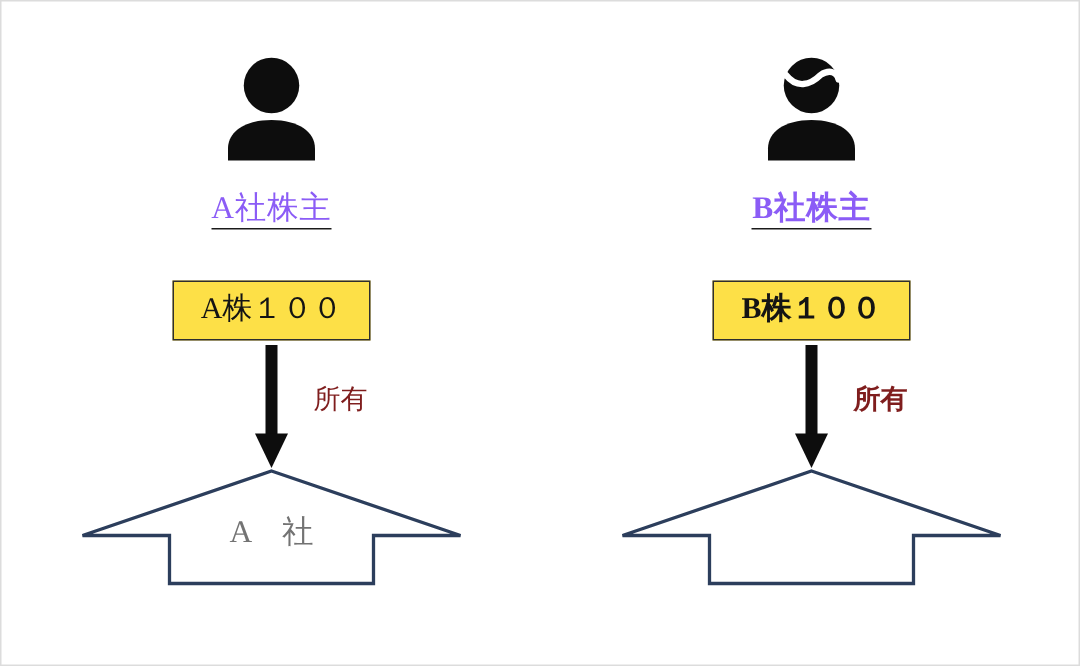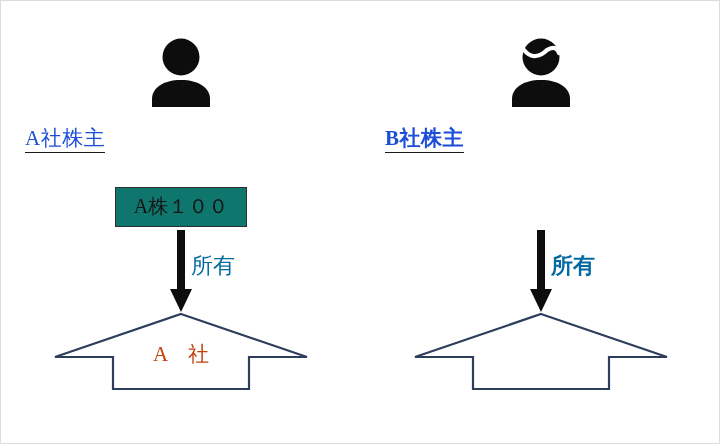--- a/index.html
+++ b/index.html
@@ -40,44 +40,43 @@
     height: 72px;
   }
   .person svg { display: block; width: 76px; height: 72px; }
 
   
   .holder-label {
     position: absolute;
     top: 124px;
     left: 0;
     width: 100%;
-    text-align: left;
+    text-align: center;
     font-size: 21px;
     line-height: 26px;
-    color: #1d4ed8;
+    color: #8b5cf6;
     letter-spacing: 0.5px;
     white-space: nowrap;
-    margin-left: 24px;
   }
   .holder-label .ul {
     border-bottom: 1.4px solid #1a1a1a;
     padding-bottom: 2px;
   }
 
   
   .share-box {
     position: absolute;
     top: 186px;
     left: 50%;
     transform: translateX(-50%);
     box-sizing: border-box;
     min-width: 132px;
     padding: 5px 10px 7px;
     border: 1.3px solid #2e2e2e;
-    background: #0f766e;
+    background: #fde047;
     text-align: center;
     font-size: 20px;
     line-height: 26px;
     color: #141414;
     white-space: nowrap;
   }
 
   
   .arrow {
     position: absolute;
@@ -86,24 +85,24 @@
     transform: translateX(-50%);
     width: 26px;
     height: 84px;
   }
   .arrow svg { display: block; width: 26px; height: 84px; }
 
   .arrow-label {
     position: absolute;
     top: 254px;
     left: 50%;
-    margin-left: 10px;
-    font-size: 22px;
+    margin-left: 28px;
+    font-size: 18px;
     line-height: 22px;
-    color: #0369a1;
+    color: #7f1d1d;
     white-space: nowrap;
   }
 
   
   .house {
     position: absolute;
     top: 308px;
     left: 50%;
     transform: translateX(-50%);
     width: 260px;
@@ -112,21 +111,21 @@
   .house svg { display: block; width: 260px; height: 86px; }
 
   .house-label {
     position: absolute;
     top: 340px;
     left: 0;
     width: 100%;
     text-align: center;
     font-size: 21px;
     line-height: 26px;
-    color: #c2410c;
+    color: #737373;
     white-space: nowrap;
     pointer-events: none;
   }
 </style>
 </head>
 <body>
 
 <div id="canvas">
 
   <div class="column col-a">
@@ -170,20 +169,21 @@
         <circle cx="38" cy="20" r="18.5" fill="#0d0d0d"></circle>
         <path d="M21 13 C 28 22 37 20 44 13 C 50 9 55 11 56 16" fill="none" stroke="#ffffff" stroke-width="4.2" stroke-linecap="round" stroke-linejoin="round"></path>
         <path d="M38 43 C 20 43 9 51 9 62 L 9 70 L 67 70 L 67 62 C 67 51 56 43 38 43 Z" fill="#0d0d0d"></path>
       </svg>
     </div>
 
     <div class="holder-label">
       <span class="ul">B社株主</span>
     </div>
 
+    <div class="share-box">B株１００</div>
 
     <div class="arrow">
       <svg viewBox="0 0 26 84" xmlns="http://www.w3.org/2000/svg">
         <rect x="9" y="0" width="8" height="62" fill="#0d0d0d"></rect>
         <path d="M13 82 L 2 59 L 24 59 Z" fill="#0d0d0d"></path>
       </svg>
     </div>
 
     <div class="arrow-label">所有</div>
 

